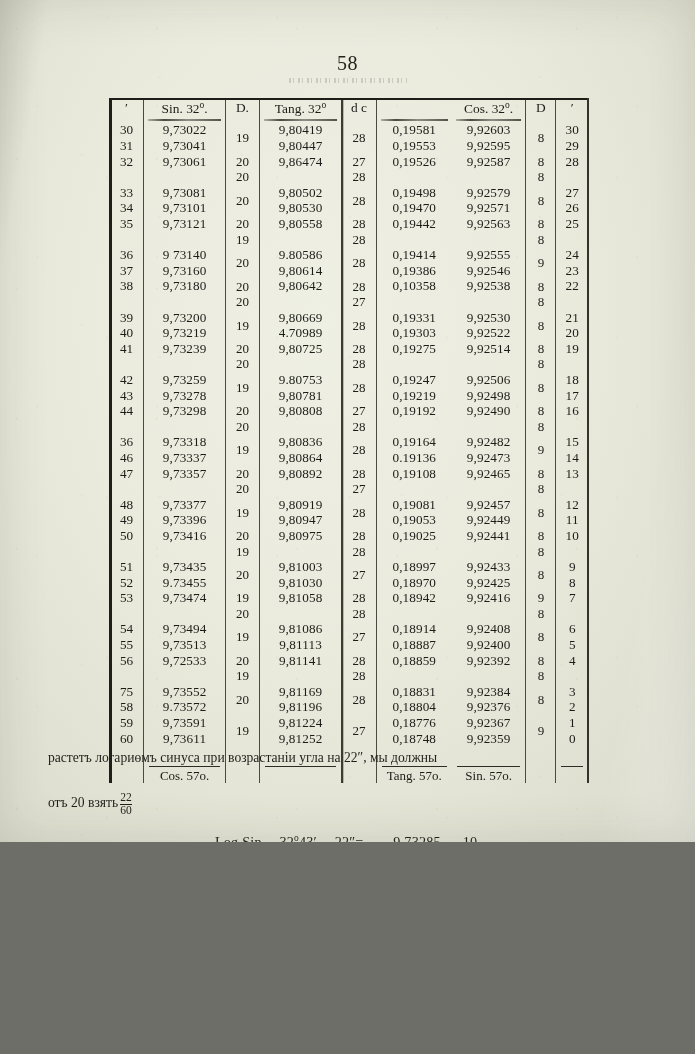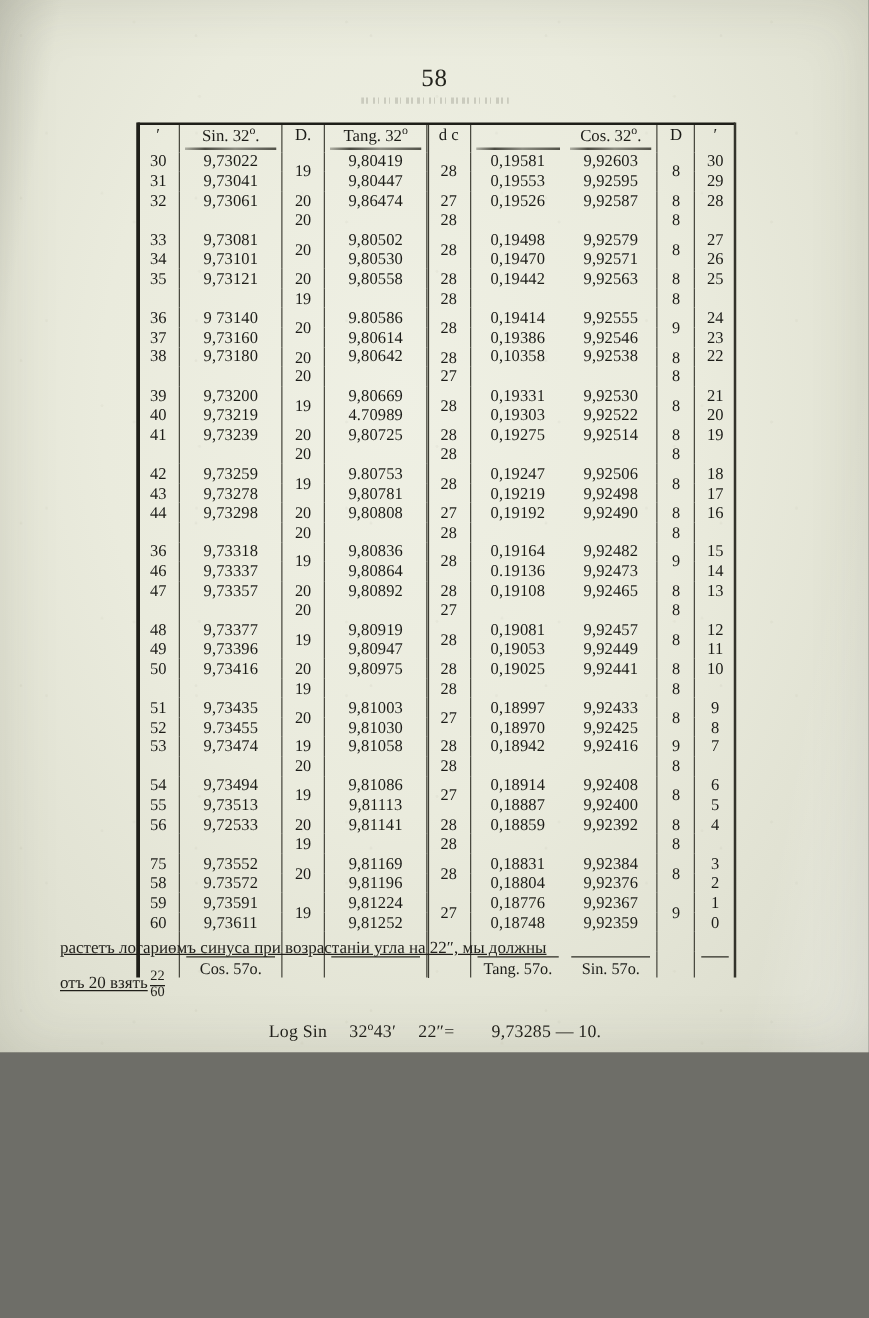--- a/index.html
+++ b/index.html
@@ -161,21 +161,21 @@
 
   
   .prose {
     position: absolute;
     left: 48px;
     top: 748px;
     width: 600px;
     font-size: 13.6px;
     color: #201f1a;
   }
-  .p-line { line-height: 1.5; text-decoration: underline; }
+  .p-line { line-height: 1.5; }
   .frac {
     display: inline-block;
     vertical-align: -0.55em;
     text-align: center;
     font-size: 11.5px;
     line-height: 1.02;
     margin: 0 2px;
   }
   .frac .den { border-top: 1.2px solid #201f1a; display: block; padding-top: 0px; }
   .eqline {
@@ -710,21 +710,21 @@
           <td><span>Sin. 57</span><span class="sup">o</span><span>.</span></td>
           <td class="vline-l"></td>
           <td class="vline-l"></td>
         </tr>
       </tfoot>
     </table>
   </div>
 
   <div class="prose">
     <div class="p-line">растетъ логариөмъ синуса при возрастаніи угла на 22″, мы должны</div>
-    <div class="p-line" style="margin-top:8px">
+    <div class="p-line" style="margin-top:24px">
       <span>отъ 20 взять</span><span class="frac"><span class="num">22</span><span class="den">60</span></span>
     </div>
 
     <div class="eqline">
       <span class="ital">Log Sin</span>
       <span class="sp-mid"></span><span>32</span><span class="sup-small">o</span><span>43′</span>
       <span class="sp-mid"></span><span>22″</span><span>=</span>
       <span class="sp-wide"></span><span>9,73285 — 10.</span>
     </div>
 

